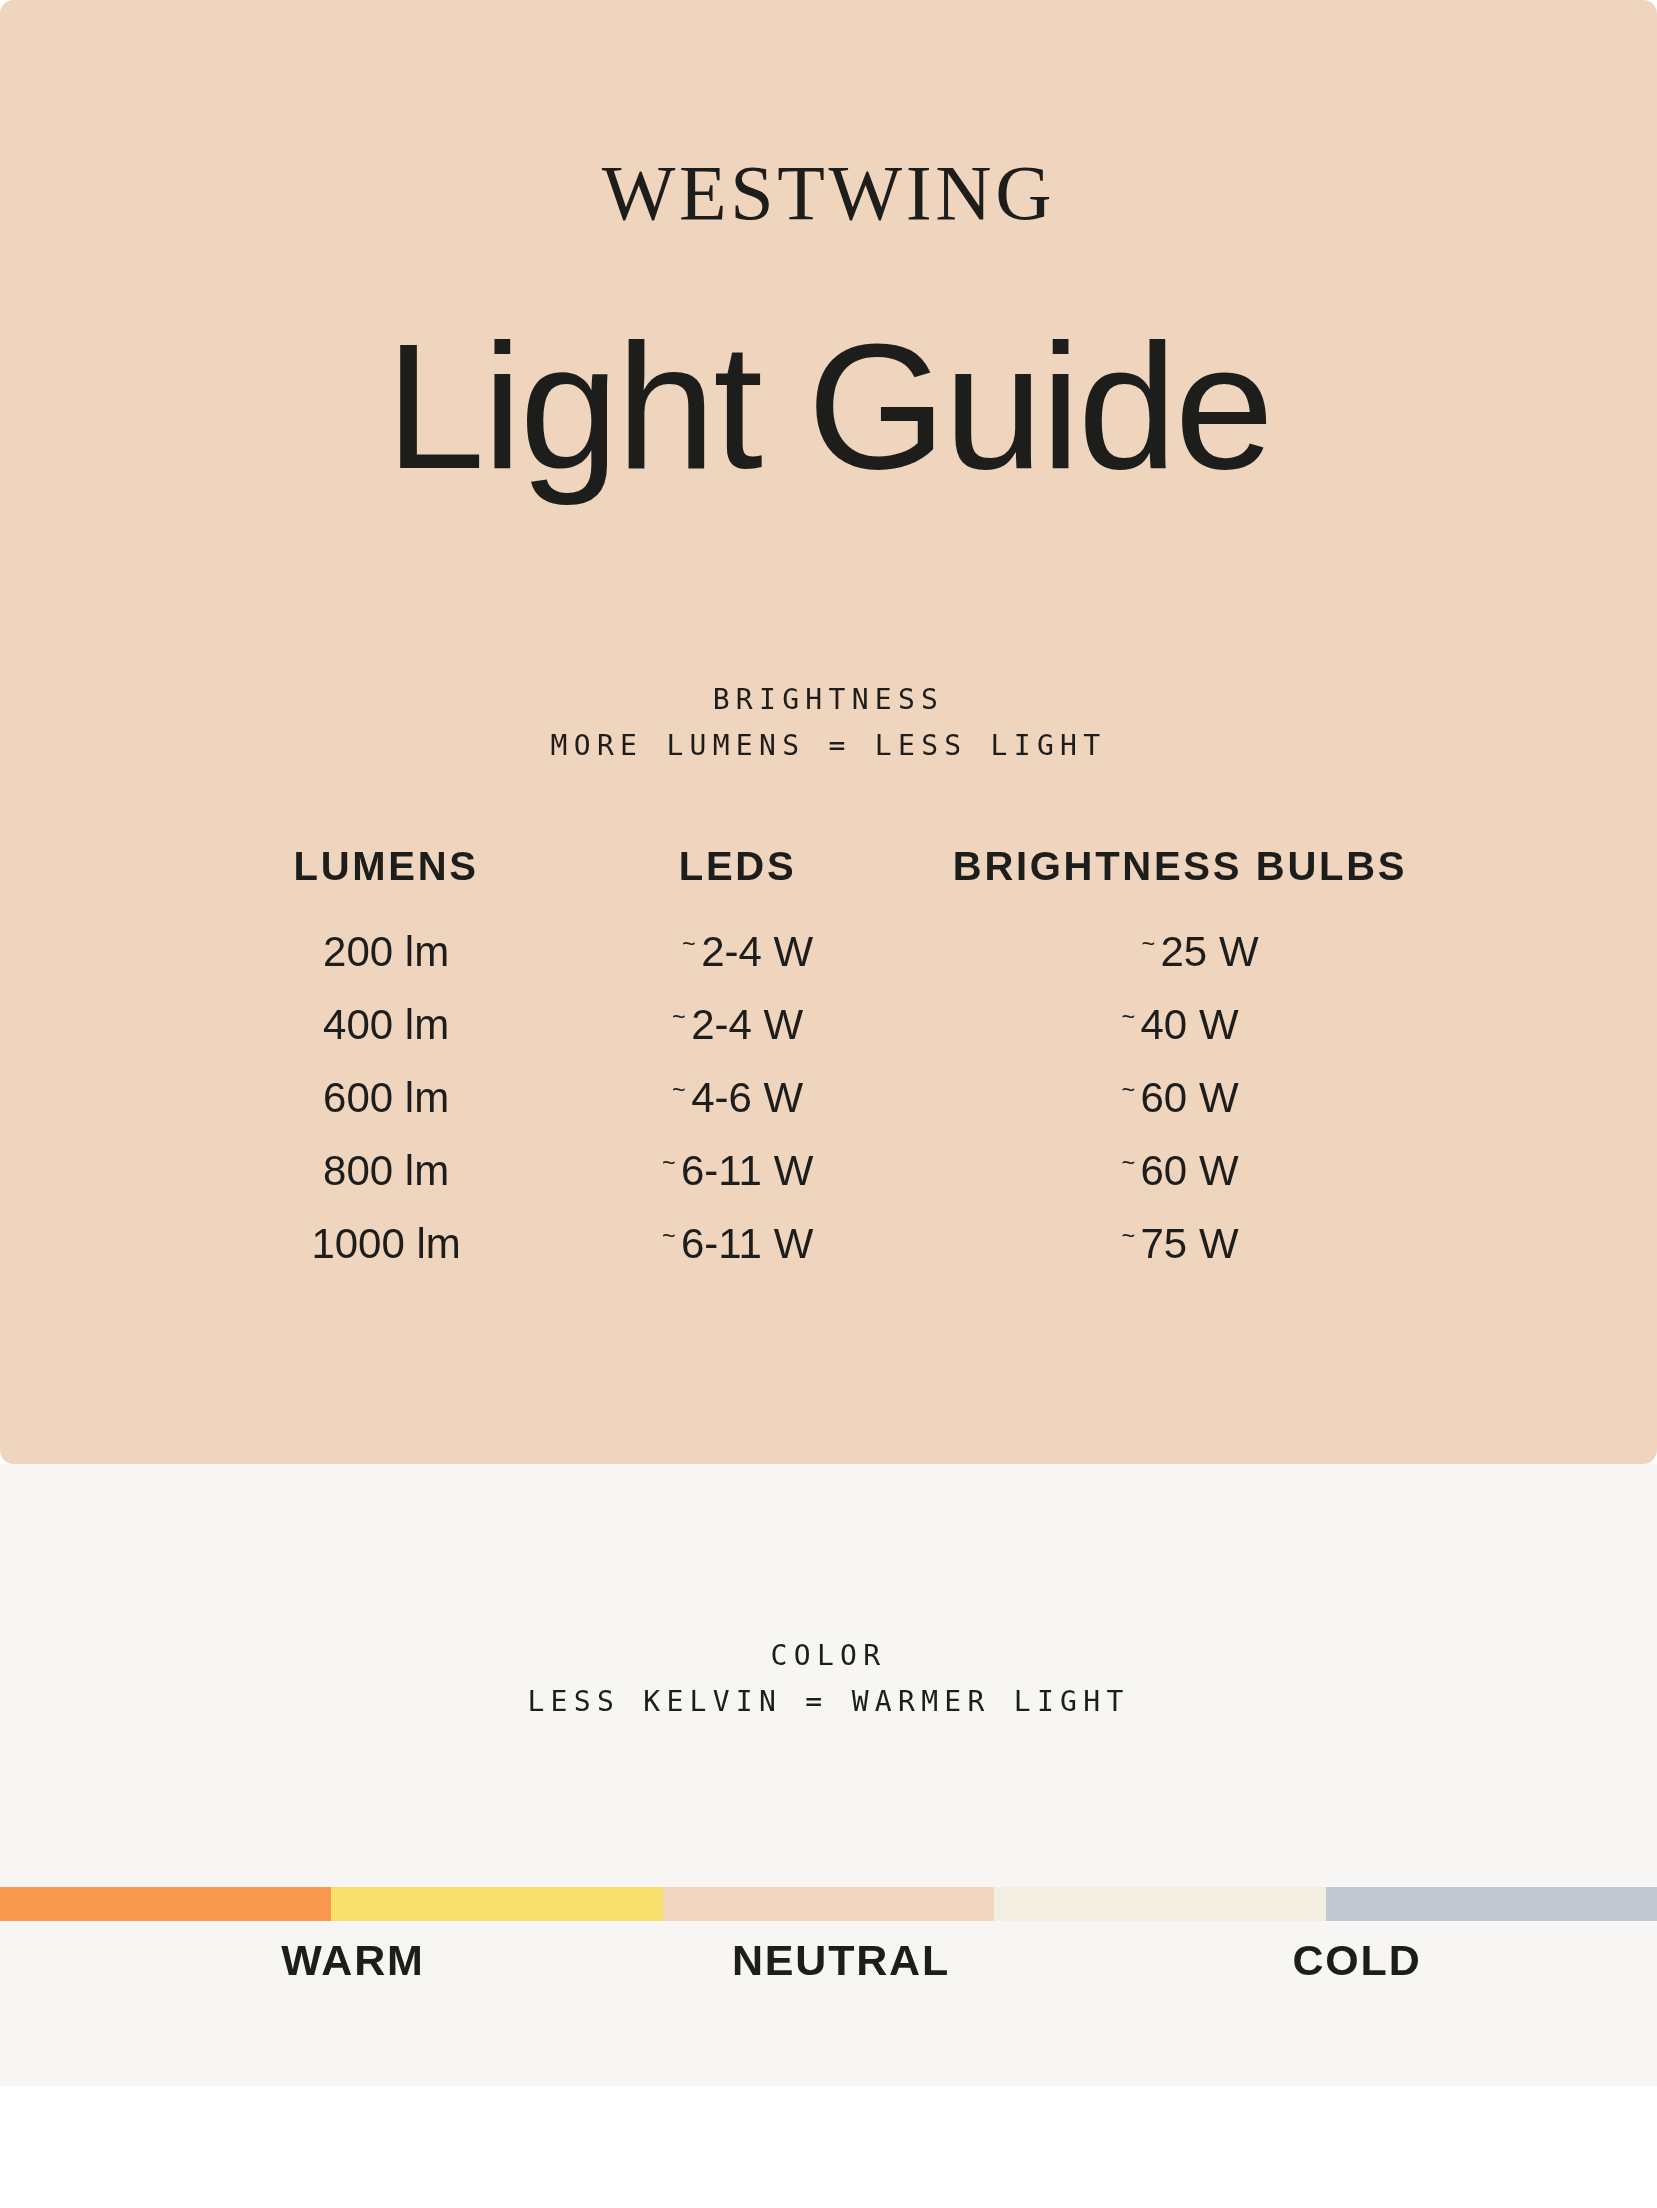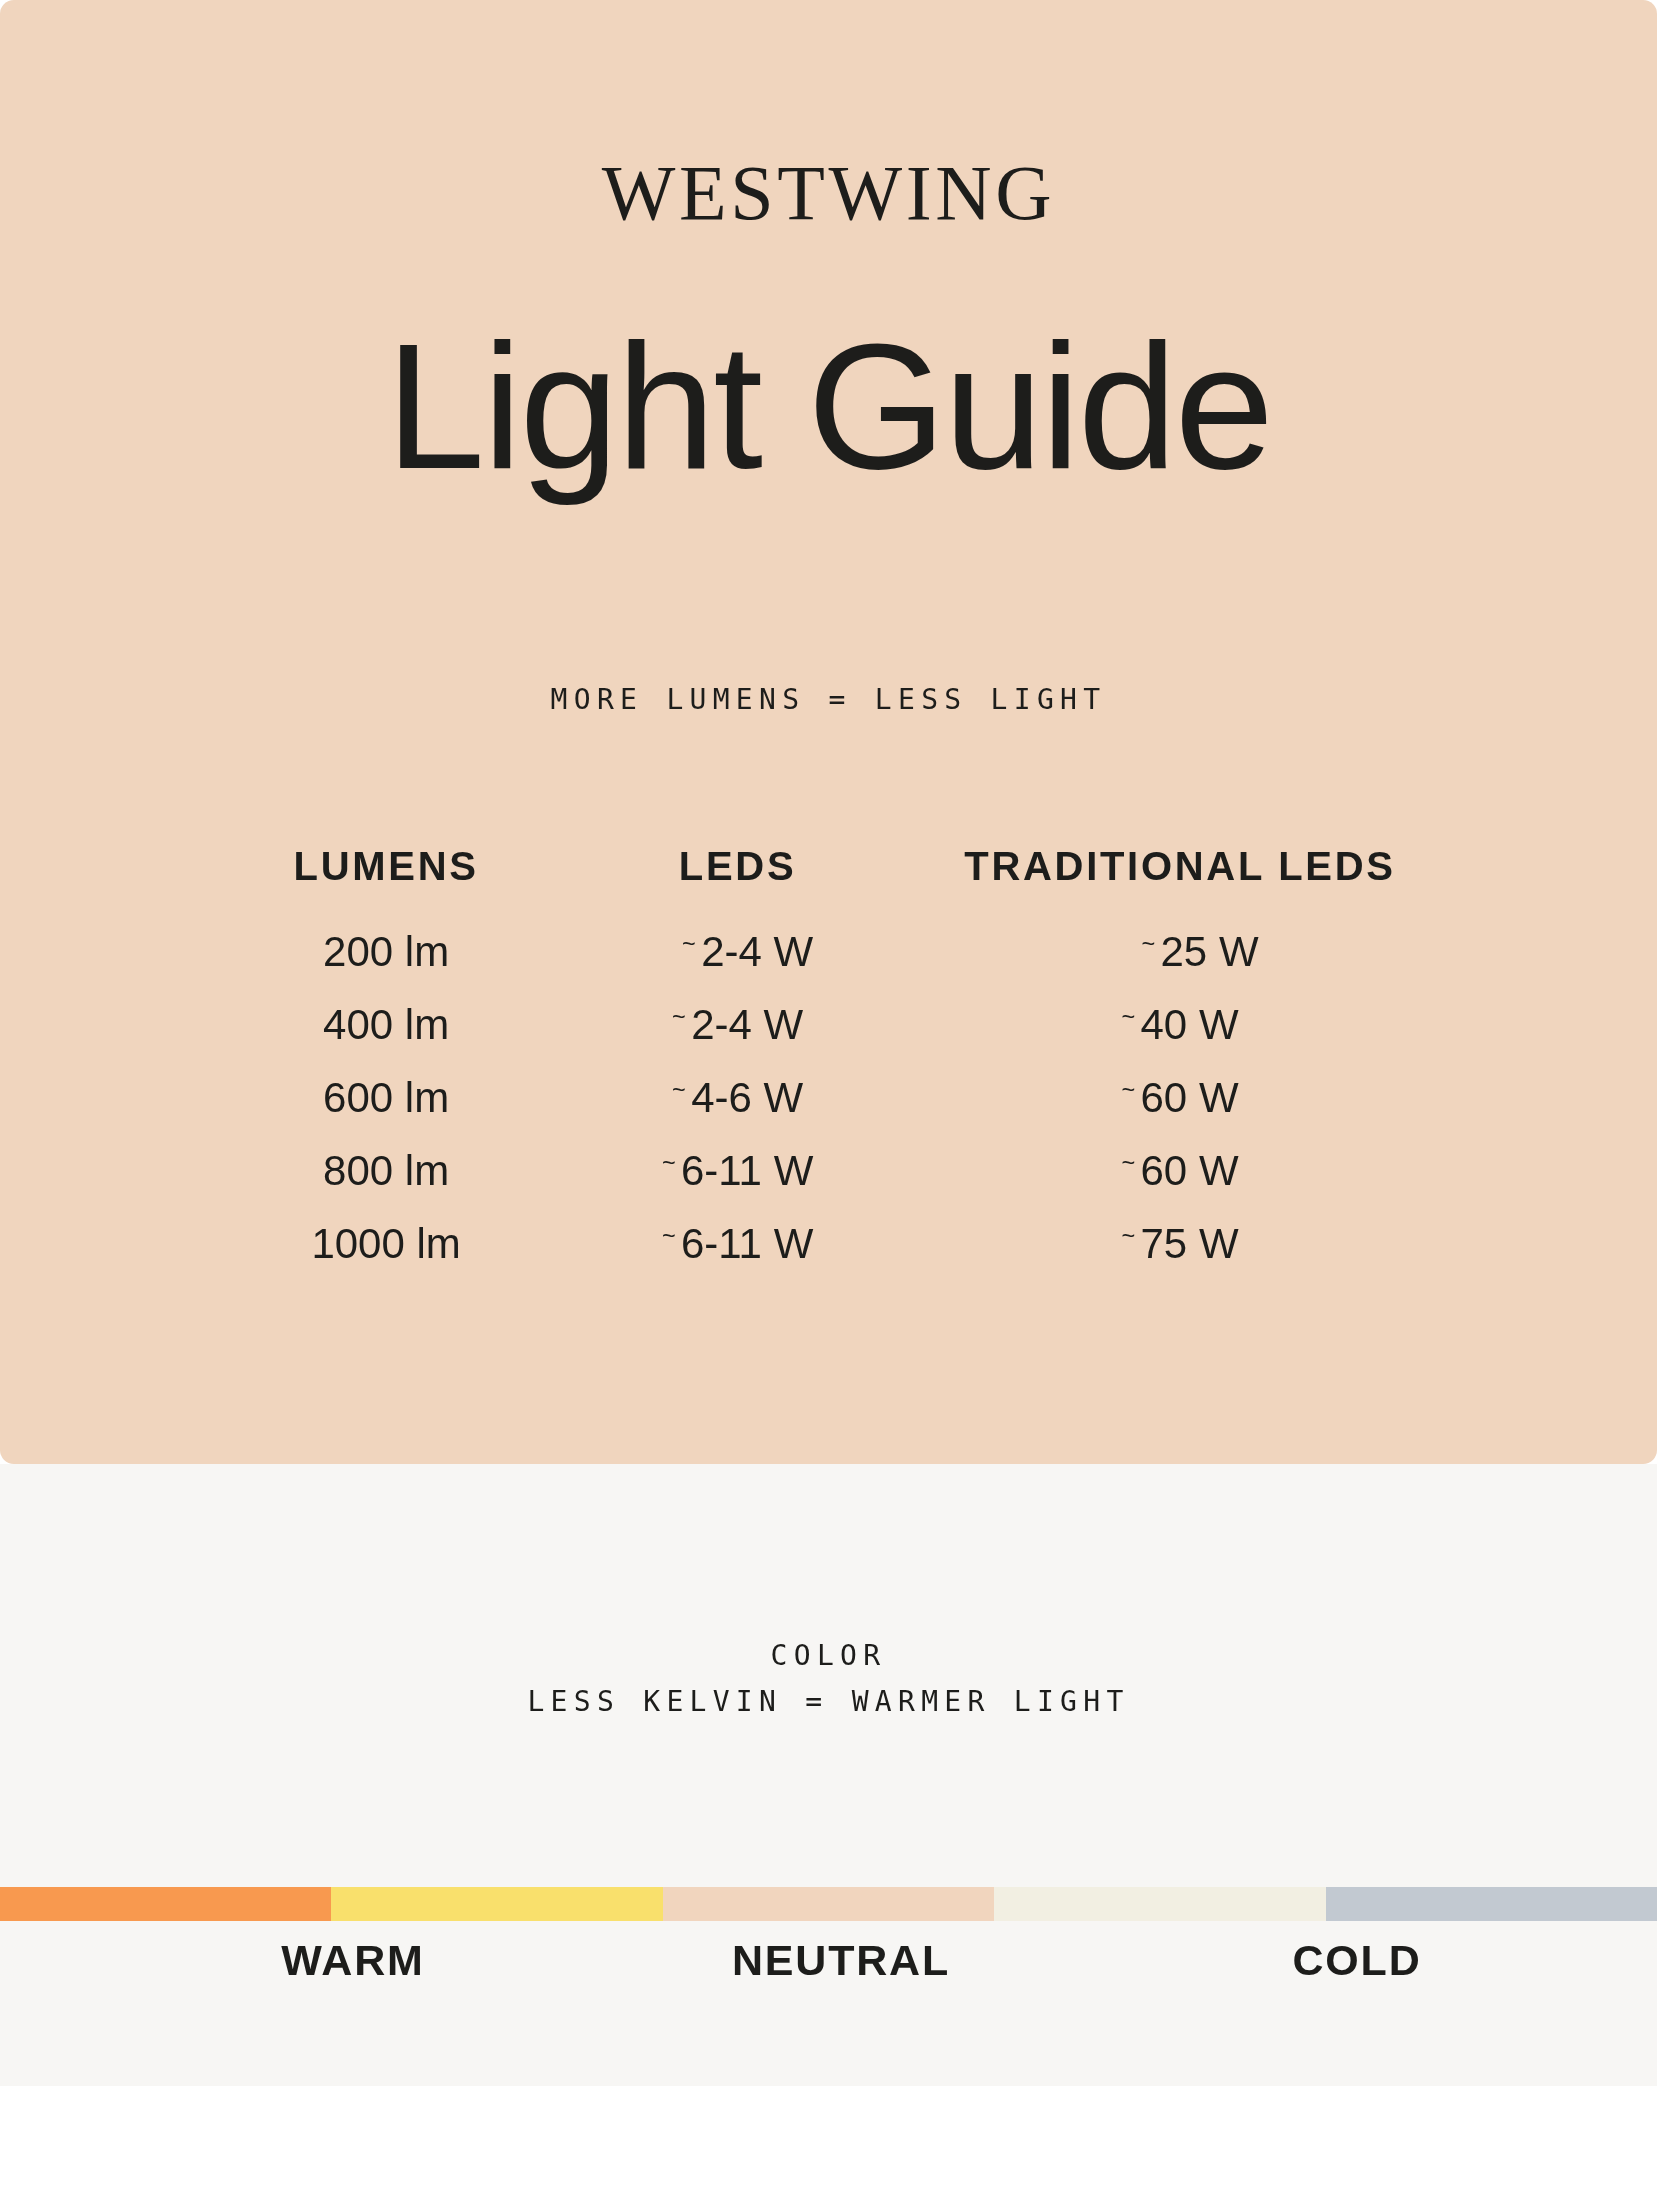--- a/index.html
+++ b/index.html
@@ -131,28 +131,29 @@
 
 <div class="page">
 
   <section class="section-top" style="background-color: rgb(240, 213, 190); border-radius: 14px;">
 
     <div class="brand">WESTWING</div>
 
     <h1 class="title">Light Guide</h1>
 
     <div class="mono-block mono-top">
+      <div>BRIGHTNESS</div>
       <div>MORE LUMENS = LESS LIGHT</div>
     </div>
 
     <div class="table-wrap">
       <div class="trow thead">
         <div class="th">LUMENS</div>
         <div class="th">LEDS</div>
-        <div class="th">TRADITIONAL LEDS</div>
+        <div class="th">BRIGHTNESS BULBS</div>
       </div>
 
       <div class="tbody">
 
         <div class="trow">
           <div class="td">200 lm</div>
           <div class="td"><span class="approx">~</span><span>2-4 W</span></div>
           <div class="td"><span class="approx">~</span><span>25 W</span></div>
         </div>
 

